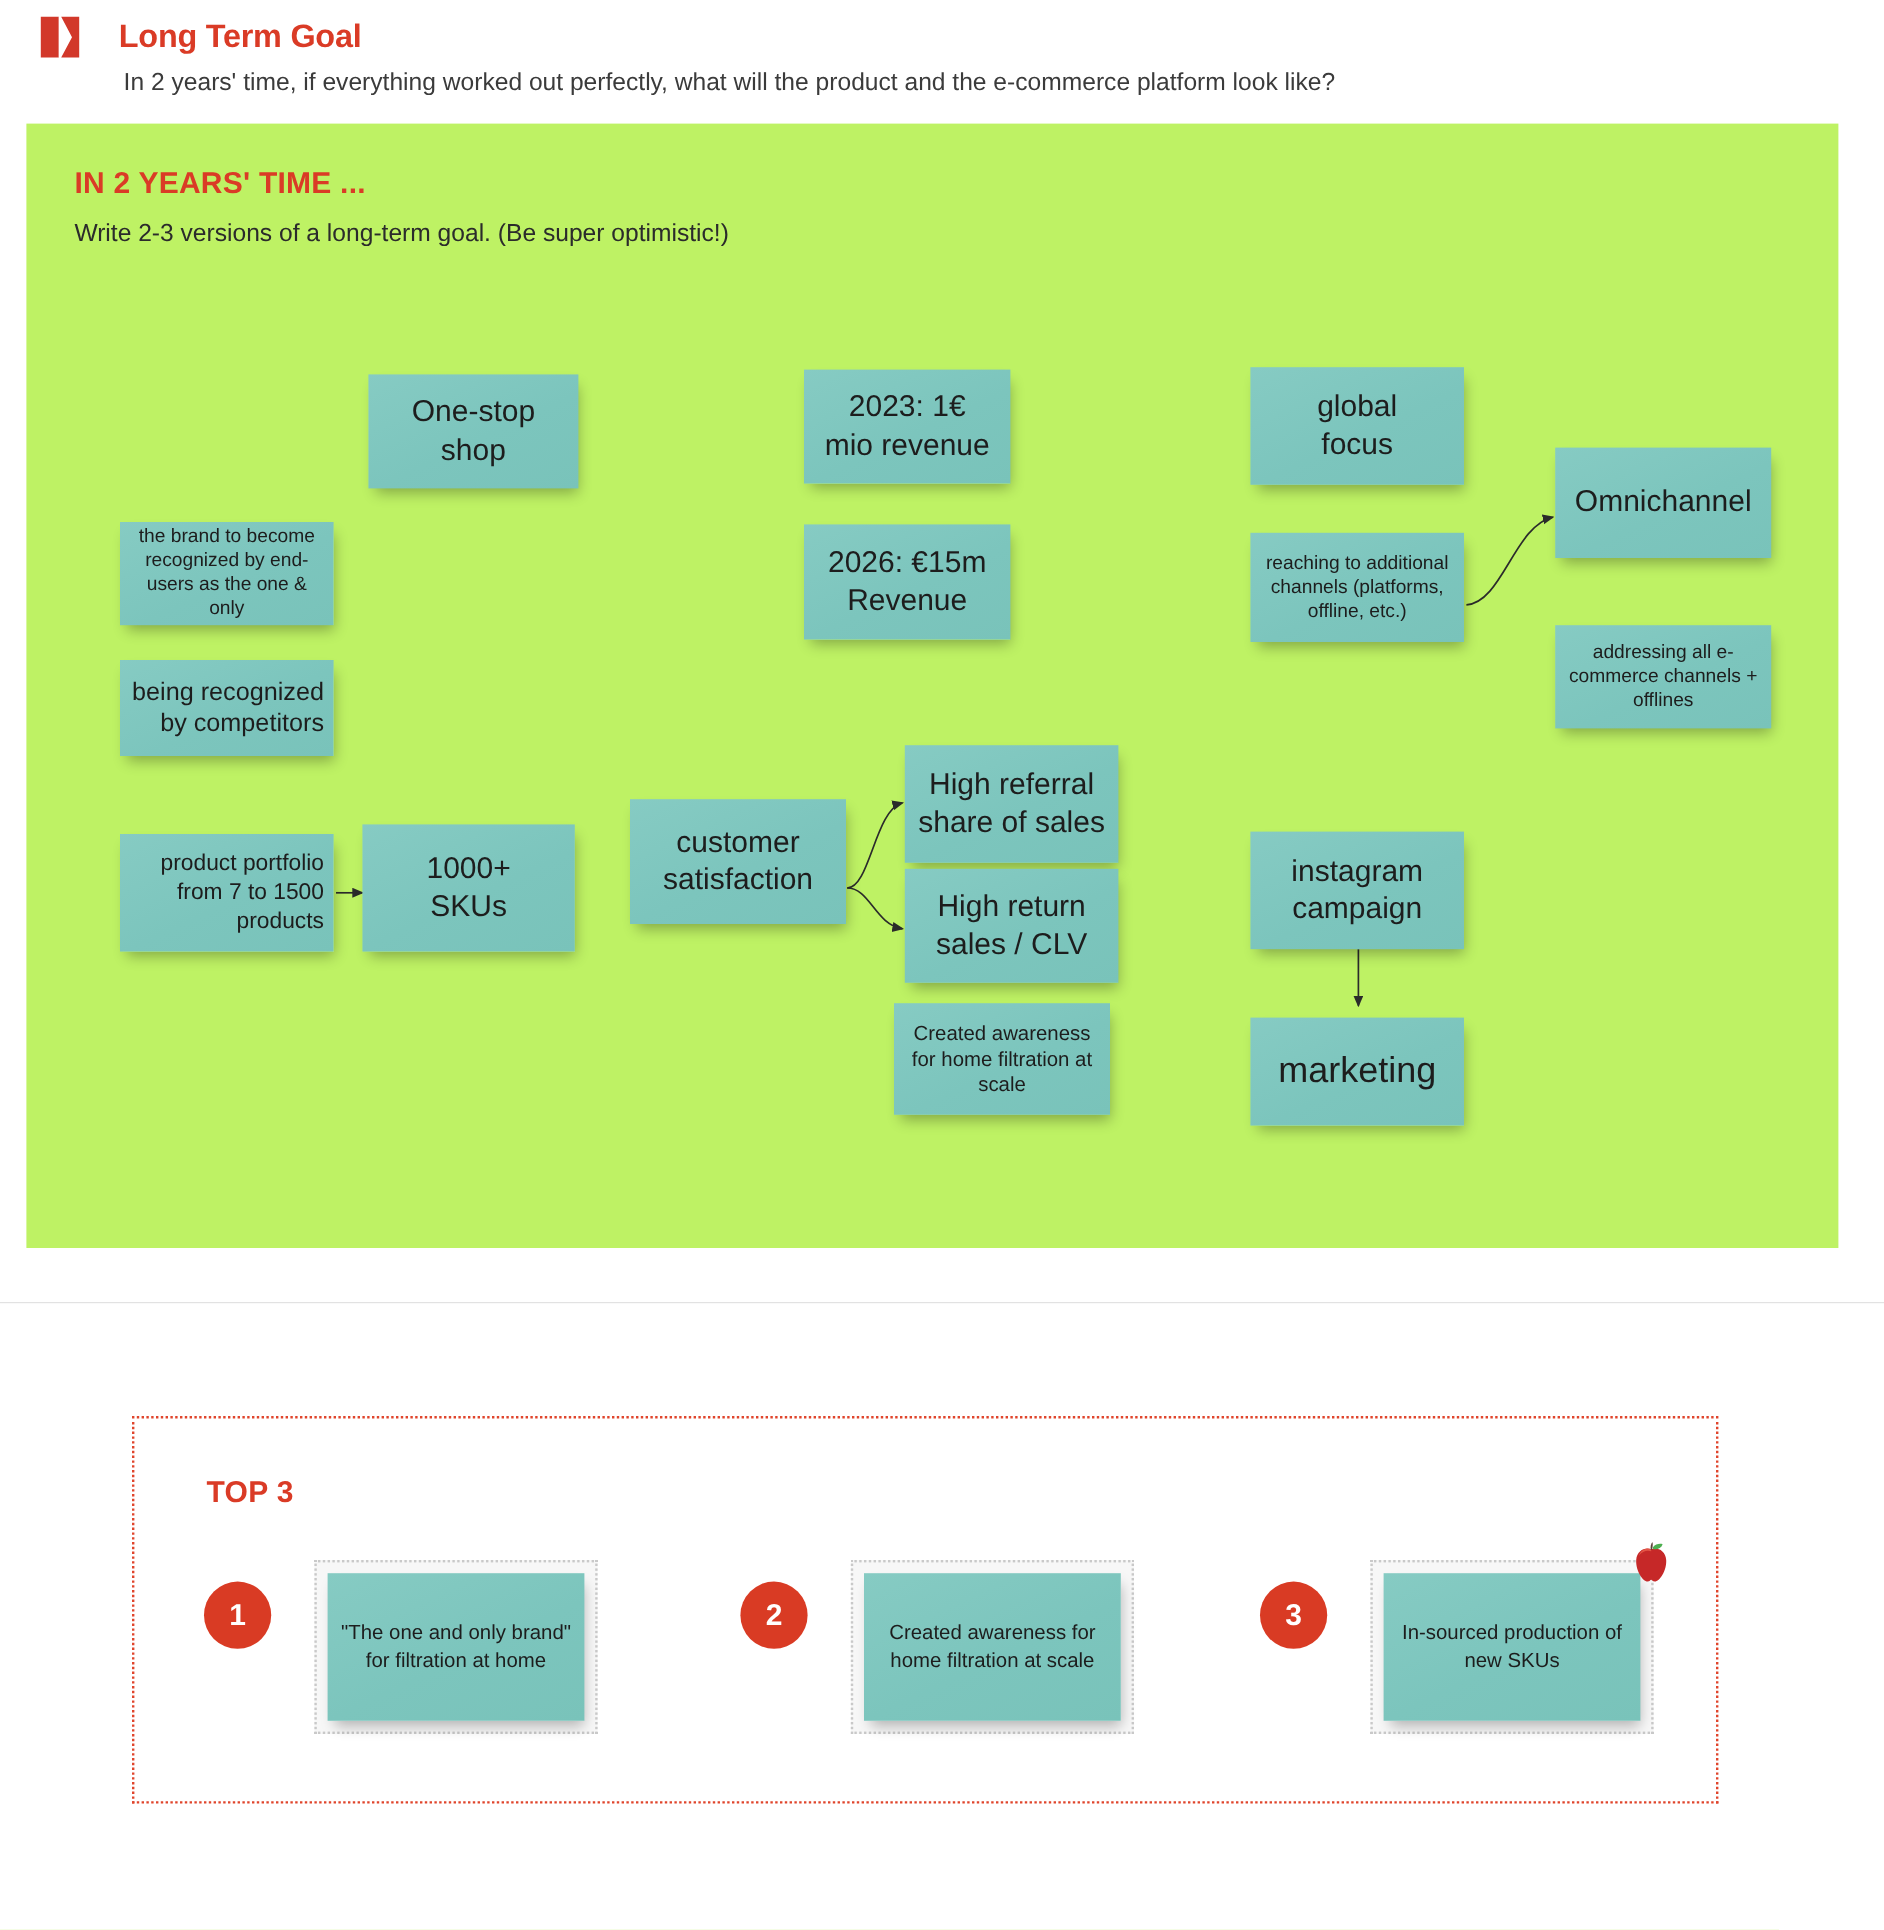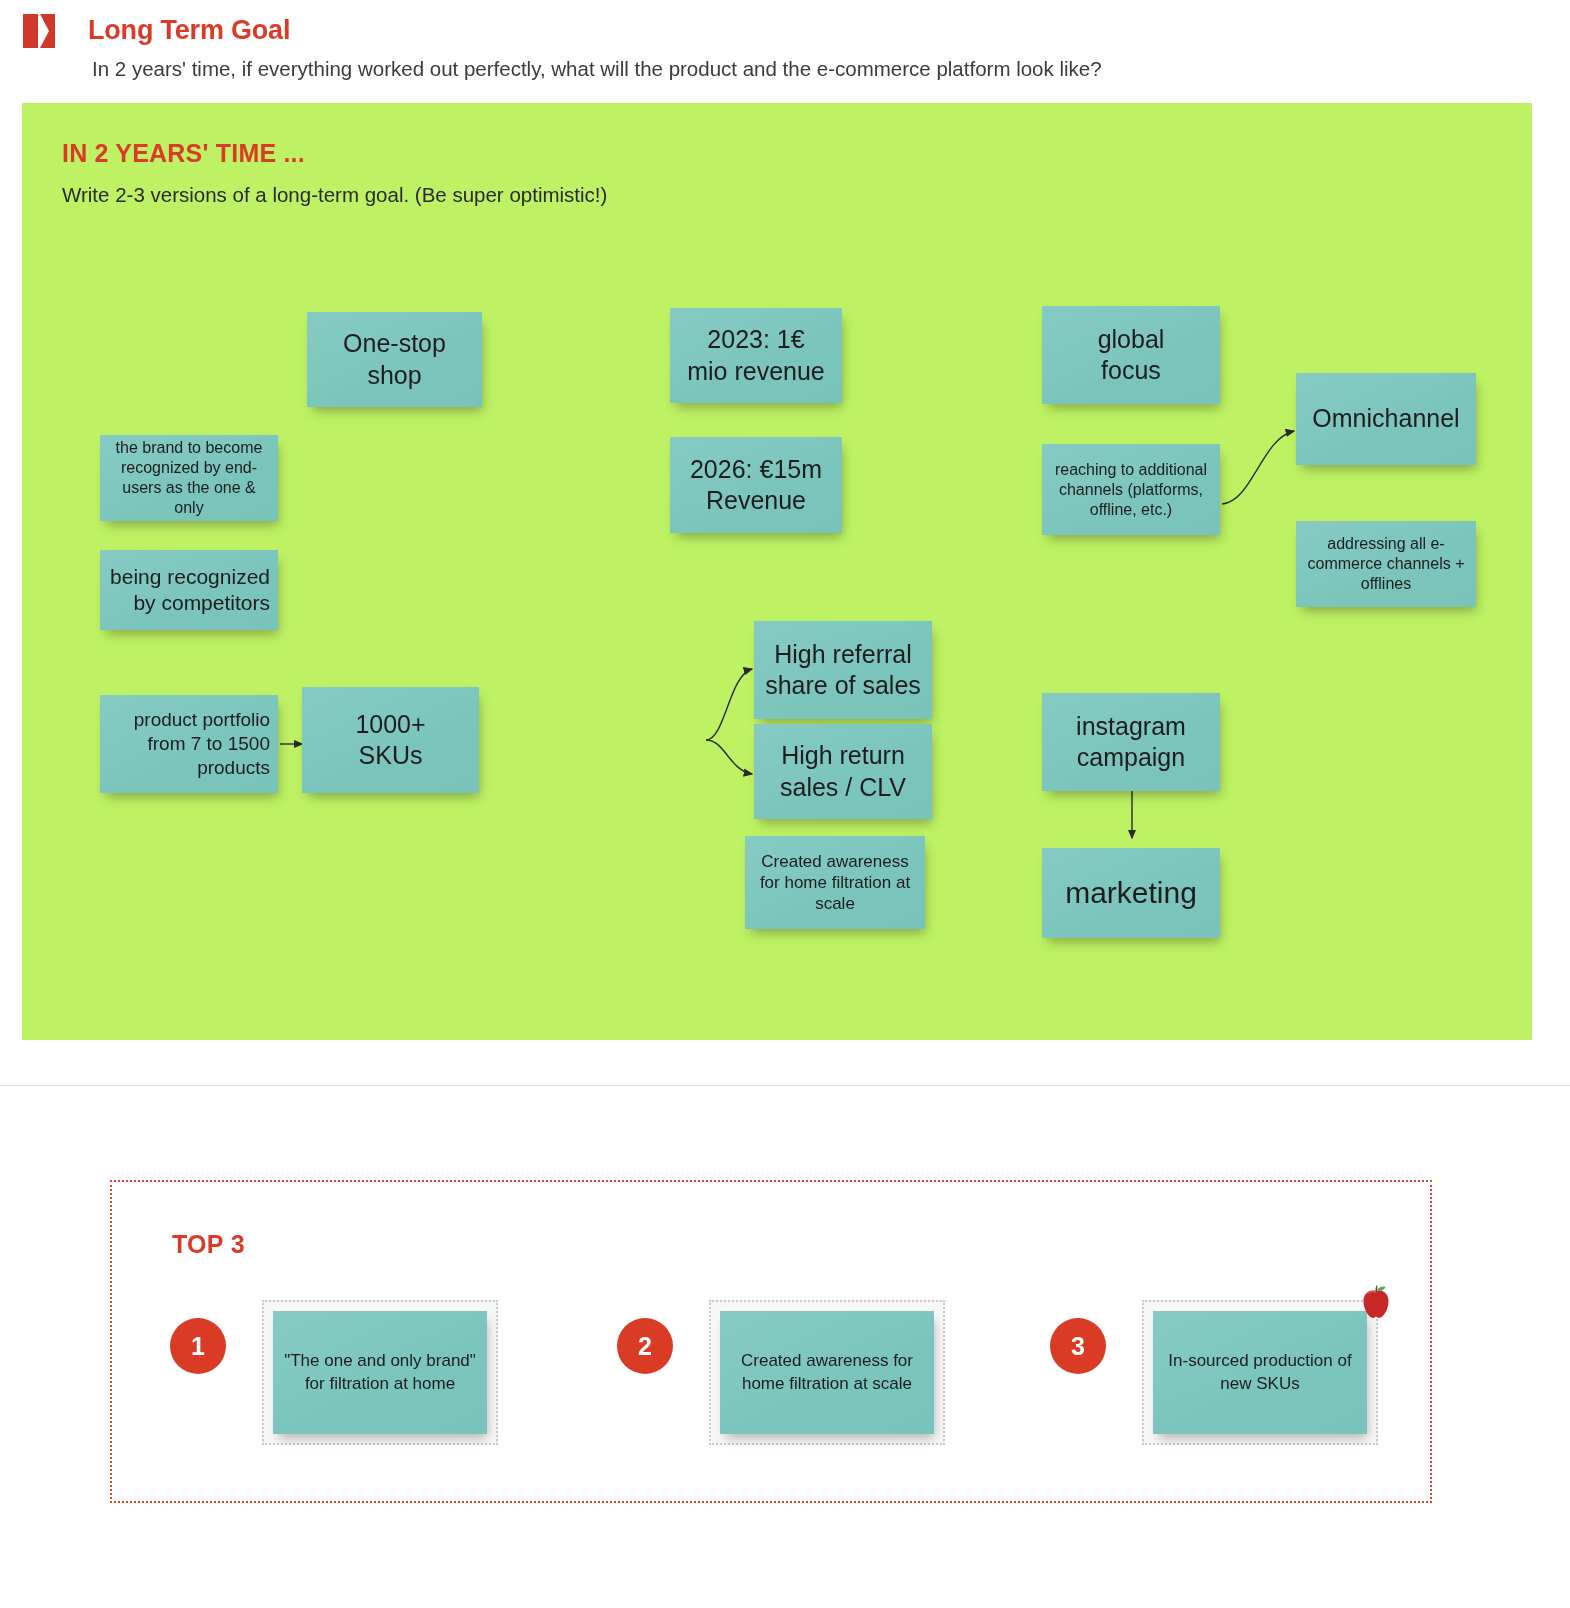--- a/index.html
+++ b/index.html
@@ -12,21 +12,21 @@
     height: 1608px;
     position: relative;
     font-family: "Liberation Sans", sans-serif;
     color: #1f1f1f;
     overflow: hidden;
   }
 
   
   #page-header {
     position: absolute;
-    left: 0; top: 0;
+    left: 11px; top: 0;
     width: 1314px;
     height: 103px;
   }
   #brand-logo {
     position: absolute;
     left: 22px; top: 12px;
     width: 40px; height: 38px;
   }
   #header-title {
     position: absolute;
@@ -220,20 +220,22 @@
 
   <div class="note note-lg" style="left:280px; top:584px; width:177px; height:106px; white-space:pre-line;">1000+
 SKUs</div>
 
   <div class="note note-lg" style="left:648px; top:205px; width:172px; height:95px; white-space:pre-line;">2023: 1€
 mio revenue</div>
 
   <div class="note note-lg" style="left:648px; top:334px; width:172px; height:96px; white-space:pre-line;">2026: €15m
 Revenue</div>
 
+  <div class="note note-lg" style="left:503px; top:563px; width:180px; height:104px; white-space:pre-line;">customer
+satisfaction</div>
 
   <div class="note note-lg" style="left:732px; top:518px; width:178px; height:98px; white-space:pre-line;">High referral
 share of sales</div>
 
   <div class="note note-lg" style="left:732px; top:621px; width:178px; height:95px; white-space:pre-line;">High return
 sales / CLV</div>
 
 
   <div class="note note-sm" style="left:723px; top:733px; width:180px; height:93px; font-size:17px;">Created awareness for home filtration at scale</div>
 

